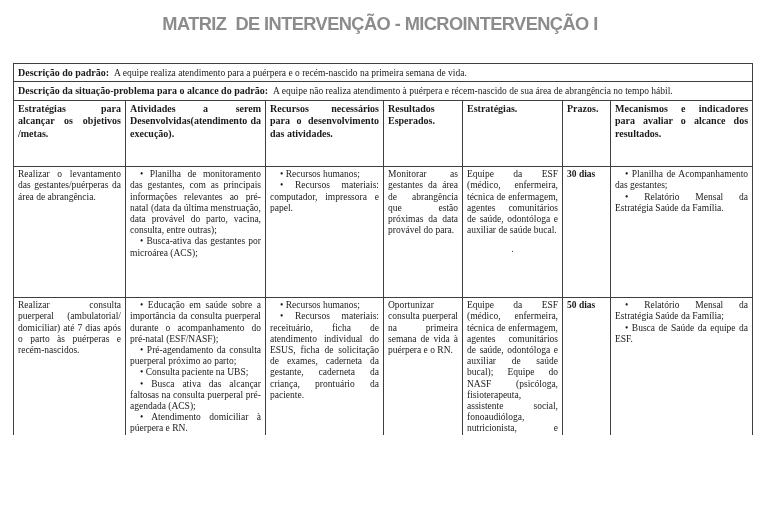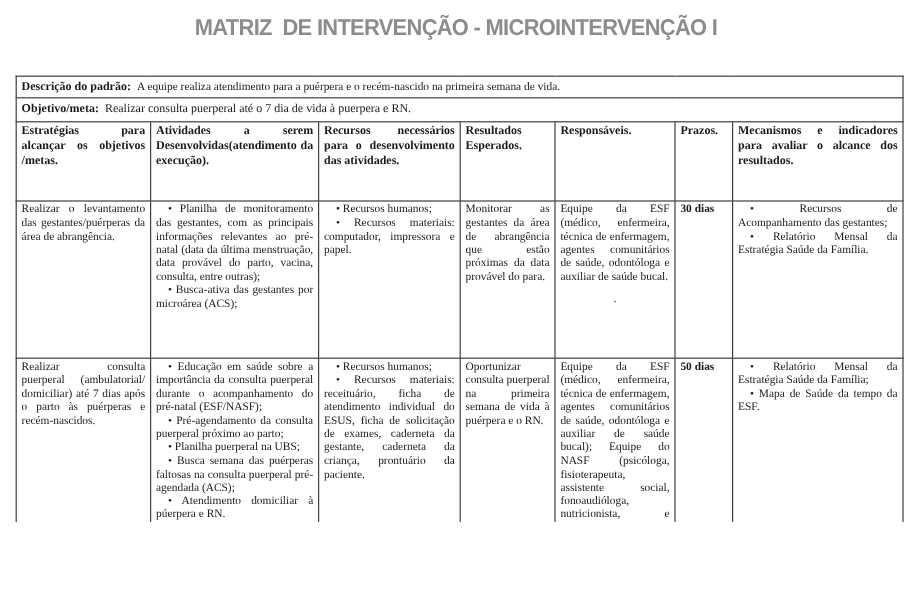--- a/index.html
+++ b/index.html
@@ -81,31 +81,31 @@
         <col style="width:100px">
         <col style="width:48px">
         <col style="width:142px">
     </colgroup>
     <tbody>
 
       <tr class="info-row" style="height:17px">
         <td colspan="7"><span class="info-label">Descrição do padrão:</span><span class="info-value">A equipe realiza atendimento para a puérpera e o recém-nascido na primeira semana de vida.</span></td>
       </tr>
 
+      <tr class="info-row" style="height:19px">
+        <td colspan="7"><span class="info-label">Descrição da situação-problema para o alcance do padrão:</span><span class="info-value">A equipe não realiza atendimento à puérpera e récem-nascido de sua área de abrangência no tempo hábil.</span></td>
+      </tr>
 
-      <tr class="info-row objective" style="height:20px">
-        <td colspan="7"><span class="info-label">Objetivo/meta:</span><span class="info-value">Realizar consulta puerperal até o 7 dia de vida à puerpera e RN.</span></td>
-      </tr>
 
       <tr style="height:66px">
         <th class="ta-j">Estratégias para alcançar os objetivos /metas.</th>
         <th class="ta-j">Atividades a serem Desenvolvidas(atendimento da execução).</th>
         <th class="ta-j">Recursos necessários para o desenvolvimento das atividades.</th>
         <th class="ta-c">Resultados Esperados.</th>
-        <th class="ta-c">Responsáveis.</th>
+        <th class="ta-c">Estratégias.</th>
         <th class="ta-c">Prazos.</th>
         <th class="ta-j">Mecanismos e indicadores para avaliar o alcance dos resultados.</th>
       </tr>
 
       <tr style="height:131px">
         <td>
           <div class="jtext">Realizar o levantamento das gestantes/puérperas da área de abrangência.</div>
         </td>
         <td>
           <p class="bullet">• Planilha de monitoramento das gestantes, com as principais informações relevantes ao pré-natal (data da última menstruação, data provável do parto, vacina, consulta, entre outras);</p>
@@ -119,51 +119,51 @@
           <div class="jtext">Monitorar as gestantes da área de abrangência que estão próximas da data provável do para.</div>
         </td>
         <td>
           <div class="jtext">Equipe da ESF (médico, enfermeira, técnica de enfermagem, agentes comunitários de saúde, odontóloga e auxiliar de saúde bucal.</div>
           <p class="dot">.</p>
         </td>
         <td class="deadline-cell">
           <span>30 dias</span>
         </td>
         <td>
-          <p class="bullet">• Recursos de Acompanhamento das gestantes;</p>
+          <p class="bullet">• Planilha de Acompanhamento das gestantes;</p>
           <p class="bullet">• Relatório Mensal da Estratégia Saúde da Família.</p>
         </td>
       </tr>
 
       <tr style="height:174px">
         <td>
           <div class="jtext">Realizar consulta puerperal (ambulatorial/ domiciliar) até 7 dias após o parto às puérperas e recém-nascidos.</div>
         </td>
         <td>
           <p class="bullet">• Educação em saúde sobre a importância da consulta puerperal durante o acompanhamento do pré-natal (ESF/NASF);</p>
           <p class="bullet">• Pré-agendamento da consulta puerperal próximo ao parto;</p>
-          <p class="bullet">• Planilha puerperal na UBS;</p>
-          <p class="bullet">• Busca semana das puérperas faltosas na consulta puerperal pré-agendada (ACS);</p>
+          <p class="bullet">• Consulta paciente na UBS;</p>
+          <p class="bullet">• Busca ativa das alcançar faltosas na consulta puerperal pré-agendada (ACS);</p>
           <p class="bullet">• Atendimento domiciliar à púerpera e RN.</p>
         </td>
         <td>
           <p class="bullet">• Recursos humanos;</p>
           <p class="bullet">• Recursos materiais: receituário, ficha de atendimento individual do ESUS, ficha de solicitação de exames, caderneta da gestante, caderneta da criança, prontuário da paciente.</p>
         </td>
         <td>
           <div class="jtext">Oportunizar consulta puerperal na primeira semana de vida à puérpera e o RN.</div>
         </td>
         <td>
           <div class="jtext">Equipe da ESF (médico, enfermeira, técnica de enfermagem, agentes comunitários de saúde, odontóloga e auxiliar de saúde bucal); Equipe do NASF (psicóloga, fisioterapeuta, assistente social, fonoaudióloga, nutricionista, e educador físico).</div>
           <p class="dot">.</p>
         </td>
         <td class="deadline-cell">
           <span>50 dias</span>
         </td>
         <td>
           <p class="bullet">• Relatório Mensal da Estratégia Saúde da Família;</p>
-          <p class="bullet">• Mapa de Saúde da tempo da ESF.</p>
+          <p class="bullet">• Busca de Saúde da equipe da ESF.</p>
         </td>
       </tr>
 
     </tbody>
   </table>
 </div>
 
 </body></html>

